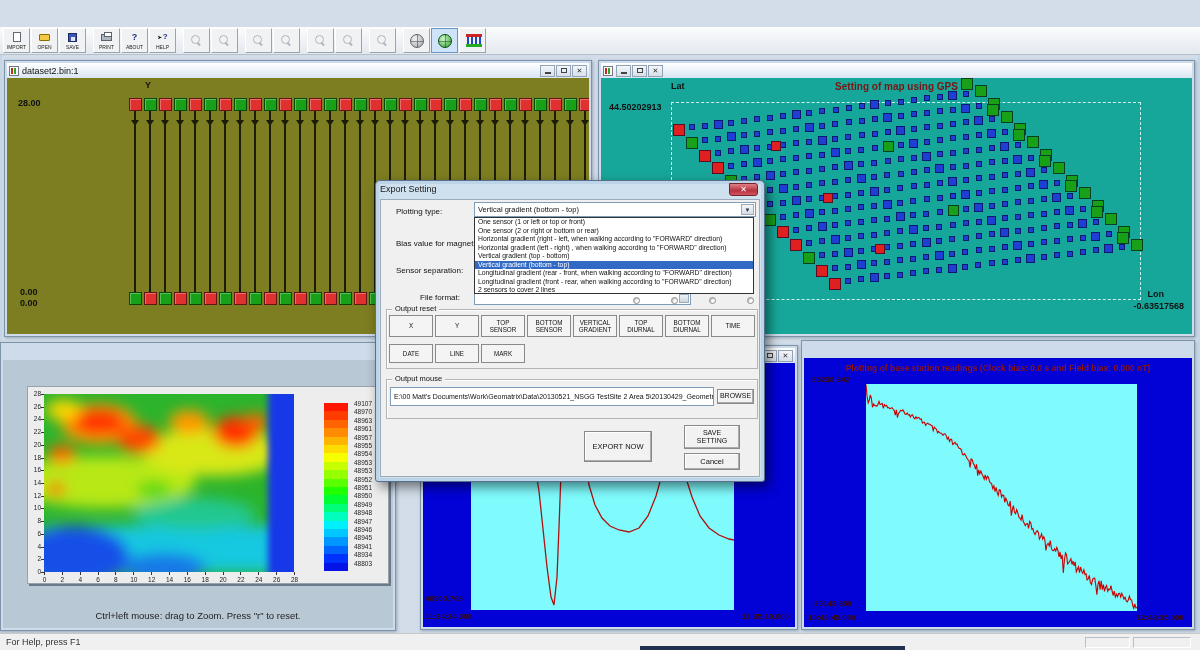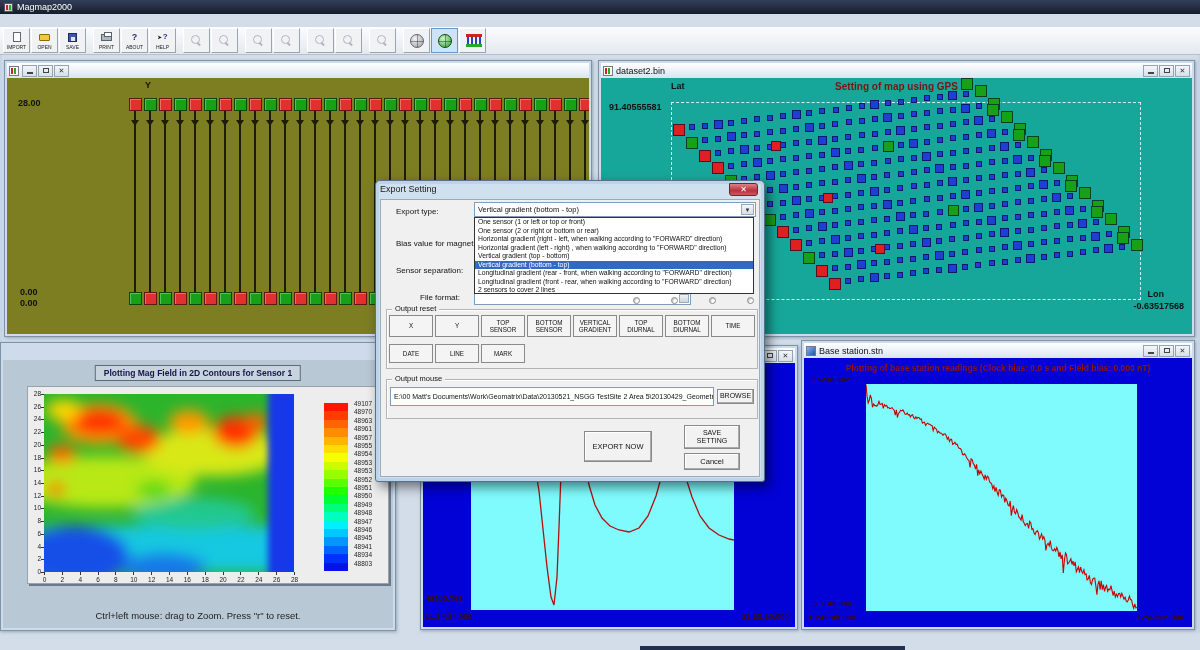--- a/index.html
+++ b/index.html
@@ -99,24 +99,20 @@
   
   #statusbar{position:absolute;left:0;top:633px;width:1200px;height:17px;background:#f0f0f0;border-top:1px solid #c8c8c8;font-size:9px;color:#333;display:flex;align-items:center;padding-left:6px;}
   .spane{position:absolute;top:3px;height:11px;border:1px solid;border-color:#b9bfc6 #fff #fff #b9bfc6;}
   #taskbar-sliver{position:absolute;left:640px;top:646px;width:265px;height:4px;background:#20304e;}
 </style>
 </head>
 <body>
 
 <div id="root">
 
-  <div id="titlebar">
-    <span class="appicon"></span>
-    <span>Magmap2000</span>
-  </div>
 
 
   <div id="toolbar">
       <div class="tbtn">
         <div class="ticon">
           <div class="ic-page"></div>
         </div>
         <span class="tlabel">IMPORT</span>
       </div>
       <div class="tbtn">
@@ -188,20 +184,21 @@
       </div>
     </div>
 
   <div id="mdi">
     <div class="frame-strip" style="left:0;top:0;width:2px;height:578px;"></div>
     <div class="frame-strip" style="left:1198px;top:0;width:2px;height:578px;"></div>
 
     <div class="cwin" style="left:4px;top:5px;width:588px;height:277px;">
       <div class="ctitle">
         <span class="cicon bars"></span>
+        <span class="ctext">dataset2.bin:1</span>
         <span class="cbtns">
           <span class="wbtn">
               <span class="mindash"></span>
             </span>
           <span class="wbtn">
               <span class="maxbox"></span>
             </span>
           <span class="wbtn">✕</span>
         </span>
       </div>
@@ -335,35 +332,34 @@
             <div class="varrow" style="left: 574px; top: 42px;"></div>
             <div class="mk" style="left: 572px; top: 20px; background: rgb(224, 48, 48);"></div>
             <div class="mk" style="left: 572px; top: 214px; background: rgb(24, 160, 24);"></div>
           </div>
       </div>
     </div>
 
     <div class="cwin" style="left:598px;top:5px;width:597px;height:277px;">
       <div class="ctitle">
         <span class="cicon bars"></span>
-        <span class="ctext">dataset2.bin</span>
         <span class="cbtns">
           <span class="wbtn">
               <span class="mindash"></span>
             </span>
           <span class="wbtn">
               <span class="maxbox"></span>
             </span>
           <span class="wbtn">✕</span>
         </span>
       </div>
       <div class="cbody gps-body">
         <span class="gps-head">Setting of map using GPS</span>
         <span class="glabel" style="left:70px;top:4px;">Lat</span>
-        <span class="glabel" style="left:8px;top:25px;">91.40555581</span>
+        <span class="glabel" style="left:8px;top:25px;">44.50202913</span>
         <div class="dashedrect" style="left:70px;top:24px;width:470px;height:198px;"></div>
         <div id="gps-field" style="position:absolute;left:0;top:0;right:0;bottom:0;">
             <div class="gm" style="left: 75px; top: 48px; width: 6px; height: 6px; background: rgb(31, 63, 212);"></div>
             <div class="gm" style="left: 88.0435px; top: 46.3913px; width: 6px; height: 6px; background: rgb(31, 63, 212);"></div>
             <div class="gm" style="left: 101.087px; top: 44.7826px; width: 6px; height: 6px; background: rgb(31, 63, 212);"></div>
             <div class="gm" style="left: 112.63px; top: 41.6739px; width: 9px; height: 9px; background: rgb(31, 63, 212);"></div>
             <div class="gm" style="left: 127.174px; top: 41.5652px; width: 6px; height: 6px; background: rgb(31, 63, 212);"></div>
             <div class="gm" style="left: 140.217px; top: 39.9565px; width: 6px; height: 6px; background: rgb(31, 63, 212);"></div>
             <div class="gm" style="left: 153.261px; top: 38.3478px; width: 6px; height: 6px; background: rgb(31, 63, 212);"></div>
             <div class="gm" style="left: 166.304px; top: 36.7391px; width: 6px; height: 6px; background: rgb(31, 63, 212);"></div>
@@ -710,21 +706,20 @@
             <div class="gm" style="left: 516px; top: 153.6px; width: 12px; height: 12px; background: rgb(24, 160, 24);"></div>
             <div class="gm" style="left: 228px; top: 199.6px; width: 12px; height: 12px; background: rgb(224, 32, 32);"></div>
           </div>
         <span class="glabel" style="right:28px;top:212px;">Lon</span>
         <span class="glabel" style="right:8px;top:224px;">-0.63517568</span>
       </div>
     </div>
 
     <div class="cwin" style="left:0px;top:287px;width:396px;height:289px;">
       <div class="cbody cont-body">
-        <div class="cont-head">Plotting Mag Field in 2D Contours for Sensor 1</div>
         <div class="cont-panel" style="left:24px;top:26px;width:362px;height:198px;">
 
           <svg width="250" height="178" style="position:absolute;left:16px;top:7px;">
             <defs>
               <filter id="bl" x="-30%" y="-30%" width="160%" height="160%">
                   <feGaussianBlur stdDeviation="7"></feGaussianBlur>
                 </filter>
               <filter id="bl2" x="-30%" y="-30%" width="160%" height="160%">
                   <feGaussianBlur stdDeviation="3"></feGaussianBlur>
                 </filter>
@@ -884,53 +879,40 @@
               <polyline points="0.0,90.0 8.0,86.0 16.0,88.0 24.0,83.0 30.0,75.0 36.0,66.0 42.0,58.0 48.0,53.0 53.0,56.0 58.0,67.0 63.0,87.0 68.0,117.0 72.0,155.0 76.0,193.0 80.0,223.0 83.0,231.0 86.0,203.0 88.0,153.0 90.0,99.0 93.0,61.0 96.0,37.0 100.0,27.0 104.0,33.0 108.0,53.0 113.0,83.0 118.0,111.0 124.0,131.0 131.0,144.0 139.0,152.0 148.0,156.0 158.0,158.0 168.0,154.0 177.0,142.0 185.0,122.0 192.0,97.0 198.0,82.0 203.0,78.0 208.0,84.0 214.0,101.0 221.0,123.0 229.0,142.0 238.0,154.0 248.0,161.0 258.0,165.0 263.0,166.0" fill="none" stroke="#b01010" stroke-width="1.3"></polyline>
             </svg>
         </div>
         <span class="plabel" style="left:2px;top:232px;">48905.763</span>
         <span class="plabel" style="left:2px;top:250px;">11:34:34.000</span>
         <span class="plabel" style="right:6px;top:250px;">11:35:10.000</span>
       </div>
     </div>
 
     <div class="cwin" style="left:801px;top:285px;width:394px;height:290px;">
-      <div class="ctitle">
-        <span class="cicon blue"></span>
-        <span class="ctext">Base station.stn</span>
-        <span class="cbtns">
-          <span class="wbtn">
-              <span class="mindash"></span>
-            </span>
-          <span class="wbtn">
-              <span class="maxbox"></span>
-            </span>
-          <span class="wbtn">✕</span>
-        </span>
-      </div>
       <div class="cbody blue-body">
         <div class="base-head">Plotting of base station readings (Clock bias: 0.0 s and Field bias: 0.000 nT)</div>
         <span class="plabel" style="left:8px;top:18px;">25238.342</span>
         <div class="cyan" style="left:62px;top:26px;width:271px;height:227px;">
           <svg id="base-svg" width="271" height="227">
               <polyline points="0.0,0.6 1.1,12.8 2.2,18.9 3.3,16.1 4.3,10.9 5.4,14.4 6.5,23.3 7.6,19.9 8.7,21.6 9.8,21.5 10.8,22.2 11.9,20.7 13.0,17.4 14.1,20.4 15.2,20.3 16.3,19.4 17.3,24.3 18.4,20.6 19.5,22.1 20.6,21.4 21.7,23.8 22.8,23.5 23.8,24.6 24.9,24.2 26.0,23.6 27.1,25.0 28.2,26.3 29.3,31.2 30.4,25.8 31.4,33.5 32.5,29.4 33.6,28.2 34.7,26.3 35.8,26.9 36.9,25.9 37.9,27.6 39.0,30.1 40.1,30.4 41.2,28.9 42.3,30.9 43.4,30.7 44.4,33.0 45.5,31.2 46.6,30.7 47.7,33.7 48.8,34.8 49.9,32.8 50.9,34.6 52.0,33.3 53.1,33.7 54.2,35.3 55.3,34.9 56.4,39.2 57.5,38.4 58.5,38.2 59.6,41.3 60.7,39.8 61.8,39.1 62.9,40.3 64.0,40.4 65.0,41.3 66.1,41.7 67.2,46.7 68.3,43.1 69.4,44.4 70.5,45.3 71.5,48.8 72.6,47.4 73.7,48.8 74.8,49.1 75.9,49.9 77.0,51.3 78.0,50.0 79.1,49.8 80.2,51.7 81.3,55.1 82.4,53.3 83.5,57.5 84.6,55.3 85.6,55.3 86.7,60.5 87.8,59.5 88.9,58.2 90.0,60.3 91.1,60.1 92.1,62.8 93.2,64.4 94.3,64.5 95.4,66.1 96.5,70.5 97.6,70.9 98.6,69.7 99.7,71.5 100.8,74.1 101.9,75.6 103.0,76.6 104.1,83.5 105.1,74.9 106.2,75.5 107.3,79.7 108.4,81.1 109.5,85.2 110.6,80.4 111.7,91.7 112.7,85.8 113.8,89.8 114.9,87.1 116.0,90.0 117.1,92.2 118.2,95.1 119.2,90.9 120.3,95.3 121.4,92.2 122.5,93.2 123.6,97.9 124.7,98.8 125.7,100.1 126.8,104.7 127.9,102.0 129.0,107.7 130.1,103.4 131.2,108.4 132.2,111.3 133.3,105.8 134.4,106.1 135.5,113.0 136.6,110.9 137.7,111.4 138.8,118.3 139.8,114.2 140.9,116.7 142.0,121.0 143.1,121.9 144.2,117.0 145.3,131.6 146.3,125.9 147.4,121.6 148.5,128.3 149.6,129.7 150.7,125.6 151.8,128.9 152.8,132.9 153.9,134.1 155.0,136.1 156.1,130.7 157.2,137.3 158.3,139.5 159.3,141.6 160.4,139.8 161.5,139.7 162.6,144.3 163.7,137.4 164.8,138.9 165.9,145.3 166.9,144.6 168.0,148.8 169.1,150.5 170.2,147.9 171.3,146.7 172.4,148.6 173.4,155.0 174.5,153.0 175.6,149.9 176.7,155.0 177.8,152.8 178.9,156.2 179.9,166.5 181.0,160.7 182.1,159.4 183.2,161.9 184.3,156.7 185.4,164.2 186.4,166.4 187.5,166.8 188.6,164.8 189.7,167.0 190.8,163.5 191.9,166.5 193.0,173.0 194.0,167.8 195.1,174.9 196.2,170.8 197.3,189.0 198.4,176.2 199.5,168.9 200.5,170.6 201.6,179.8 202.7,178.8 203.8,177.1 204.9,174.8 206.0,180.5 207.0,177.0 208.1,181.8 209.2,177.9 210.3,187.8 211.4,185.2 212.5,182.8 213.5,188.7 214.6,183.0 215.7,187.2 216.8,189.3 217.9,185.9 219.0,190.5 220.1,189.8 221.1,196.0 222.2,195.0 223.3,191.4 224.4,198.9 225.5,200.6 226.6,195.3 227.6,194.3 228.7,194.2 229.8,201.4 230.9,210.7 232.0,200.2 233.1,196.8 234.1,205.8 235.2,196.7 236.3,205.6 237.4,200.6 238.5,207.4 239.6,203.3 240.6,201.6 241.7,207.3 242.8,205.0 243.9,205.8 245.0,201.6 246.1,207.0 247.2,211.5 248.2,207.0 249.3,212.9 250.4,210.1 251.5,212.7 252.6,209.5 253.7,209.4 254.7,213.1 255.8,209.4 256.9,212.0 258.0,215.2 259.1,213.1 260.2,216.9 261.2,217.9 262.3,216.0 263.4,212.1 264.5,215.6 265.6,216.0 266.7,221.3 267.7,224.2 268.8,219.8 269.9,224.0 271.0,223.4" fill="none" stroke="#cc0000" stroke-width="1.1"></polyline>
             </svg>
         </div>
         <span class="plabel" style="left:10px;top:242px;">20143.359</span>
         <span class="plabel" style="left:4px;top:256px;">10:42:45.000</span>
         <span class="plabel" style="right:8px;top:256px;">12:48:35.000</span>
       </div>
     </div>
 
     <div id="dialog">
       <span class="dtitle">Export Setting</span>
       <span class="dclose">✕</span>
       <div class="dlg-body"></div>
 
-      <span class="dlabel" style="left:20px;top:27px;">Export type:</span>
+      <span class="dlabel" style="left:20px;top:27px;">Plotting type:</span>
       <div class="combo" style="left:98px;top:21px;width:282px;height:15px;">
         <span>Vertical gradient (bottom - top)</span>
         <span class="drop">▼</span>
       </div>
       <div id="ddlist" style="left:98px;top:36px;width:280px;height:77px;">
           <div class="opt">One sensor (1 or left or top or front)</div>
           <div class="opt">One sensor (2 or right or bottom or rear)</div>
           <div class="opt">Horizontal gradient (right - left, when walking according to "FORWARD" direction)</div>
           <div class="opt">Horizontal gradient (left - right) , when walking according to "FORWARD" direction)</div>
           <div class="opt">Vertical gradient (top - bottom)</div>
@@ -981,14 +963,19 @@
         </div>
       <div class="pushbtn" style="left:341px;top:208px;width:37px;height:15px;font-size:7px;">BROWSE</div>
 
       <div class="pushbtn" style="left:208px;top:250px;width:68px;height:31px;">EXPORT NOW</div>
       <div class="pushbtn" style="left:308px;top:244px;width:56px;height:24px;font-size:7px;">SAVE
 SETTING</div>
       <div class="pushbtn" style="left:308px;top:272px;width:56px;height:17px;">Cancel</div>
     </div>
   </div>
 
+  <div id="statusbar">
+    <span>For Help, press F1</span>
+    <span class="spane" style="left:1085px;width:45px;"></span>
+    <span class="spane" style="left:1133px;width:58px;"></span>
+  </div>
   <div id="taskbar-sliver"></div>
 </div>
 
 </body></html>

